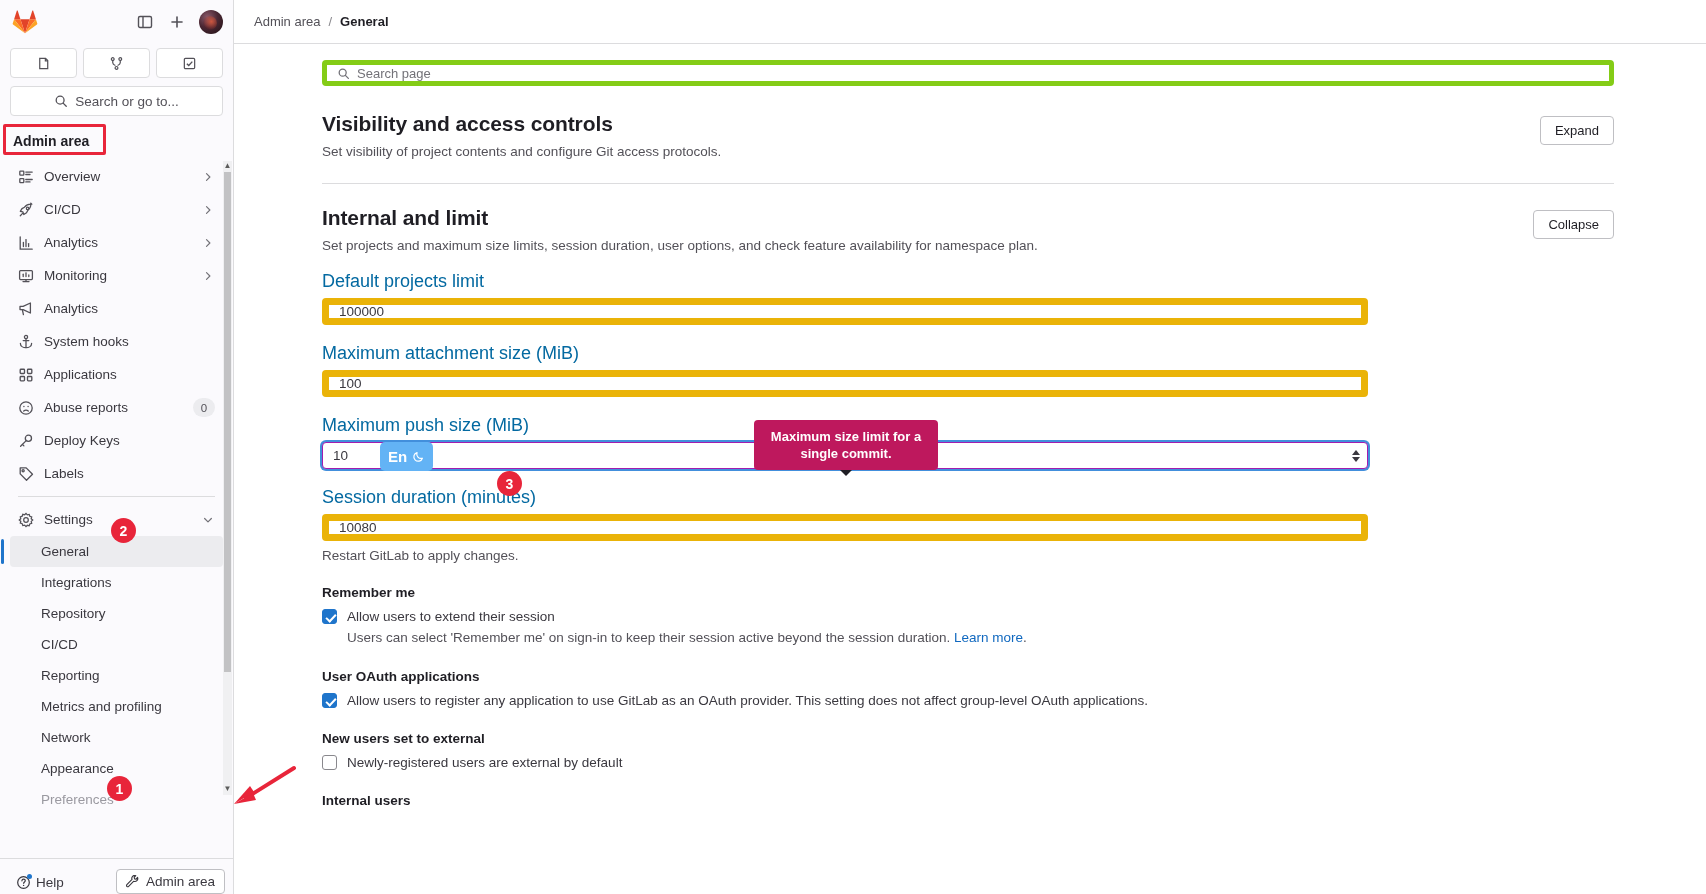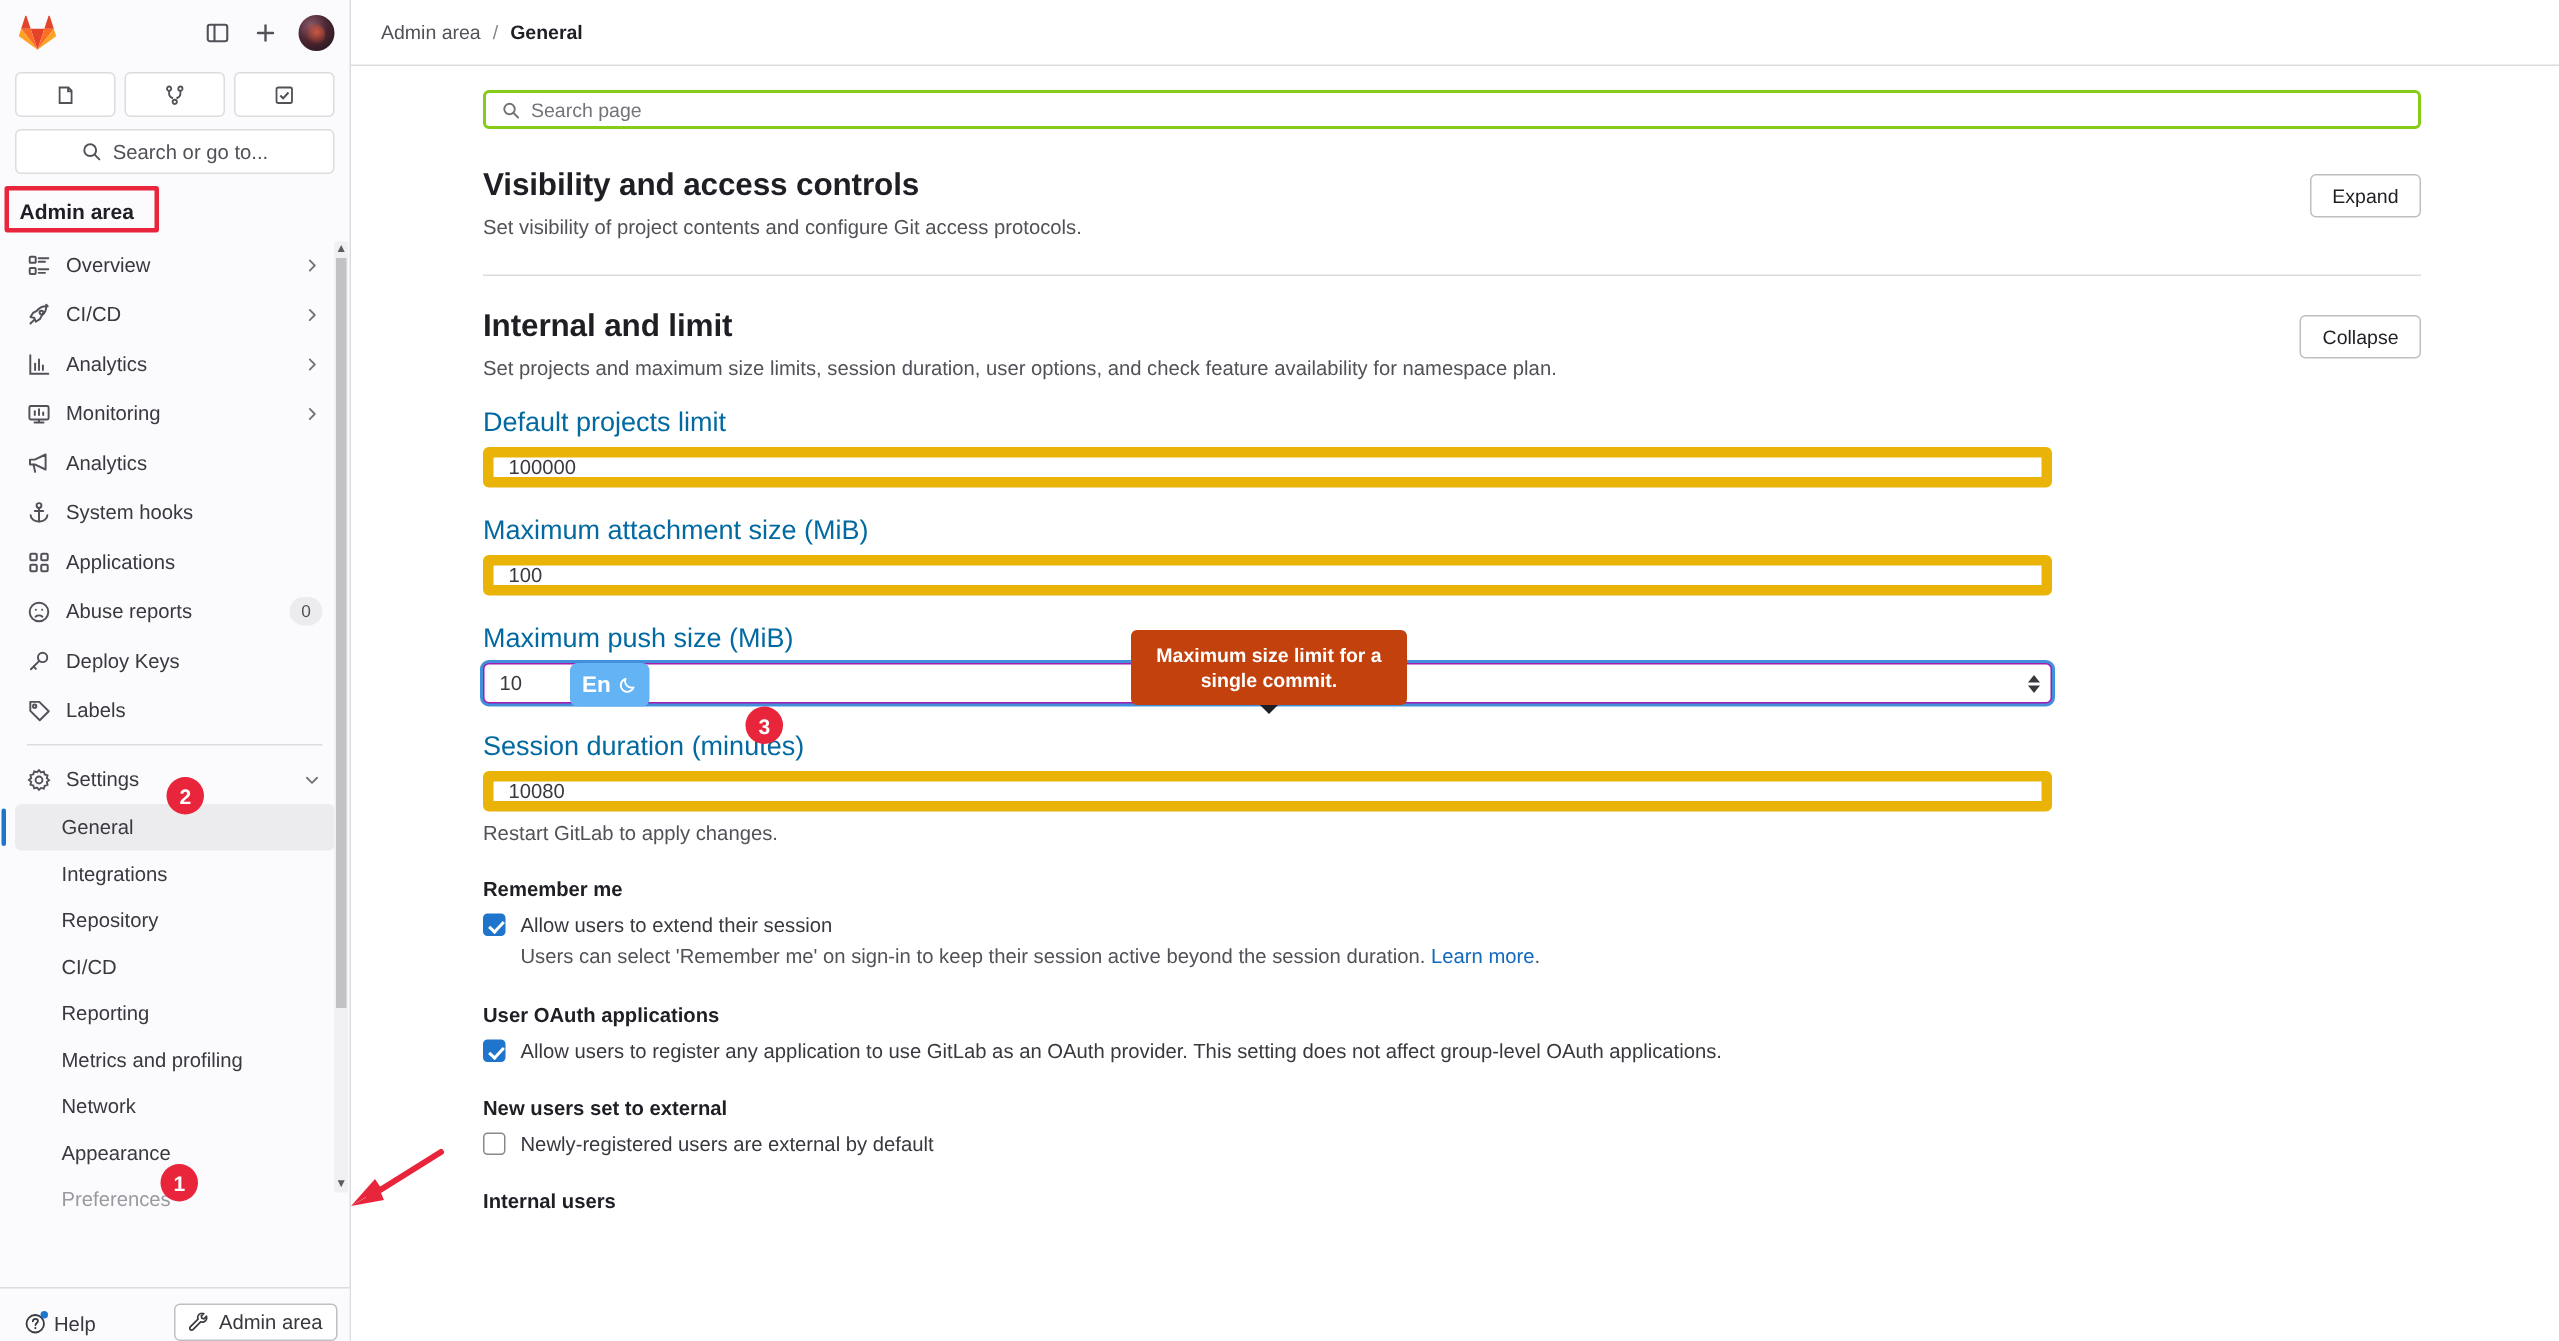--- a/index.html
+++ b/index.html
@@ -168,21 +168,21 @@
   .bc-current { color: #1f1e24; font-weight: 700; }
 
   .content {
     padding: 16px 0 0 0;
     height: 850px; overflow: hidden;
   }
   .content-inner { padding: 0 92px 0 88px; }
 
   .page-search {
     height: 26px; width: 100%;
-    border: 2px solid #84cc16; border-radius: 4px;
+    border: 5px solid #84cc16; border-radius: 4px;
     display: flex; align-items: center; gap: 7px;
     padding: 0 10px; margin-bottom: 26px;
     color: #737278; font-size: 13px; background: #fff;
     cursor: text;
   }
 
   .section { position: relative; }
   .sec-head {
     display: flex; align-items: flex-start; justify-content: space-between;
     gap: 20px;
@@ -256,21 +256,21 @@
   .spinner i.dn { border-top: 5px solid #3a383f; }
 
   .grp-title {
     font-size: 13.5px; font-weight: 700; color: #1f1e24;
     margin-top: 22px;
   }
 
   
   .tooltip {
     position: absolute;
-    background: #c2410c; color: #fff;
+    background: #be185d; color: #fff;
     border-radius: 4px; padding: 8px 12px;
     font-size: 13px; line-height: 17px; text-align: center;
     font-weight: 700;
     width: 184px;
     z-index: 50;
   }
   .tooltip::after {
     content: ""; position: absolute;
     bottom: -6px; left: 50%; margin-left: -6px;
     border-left: 6px solid transparent;

